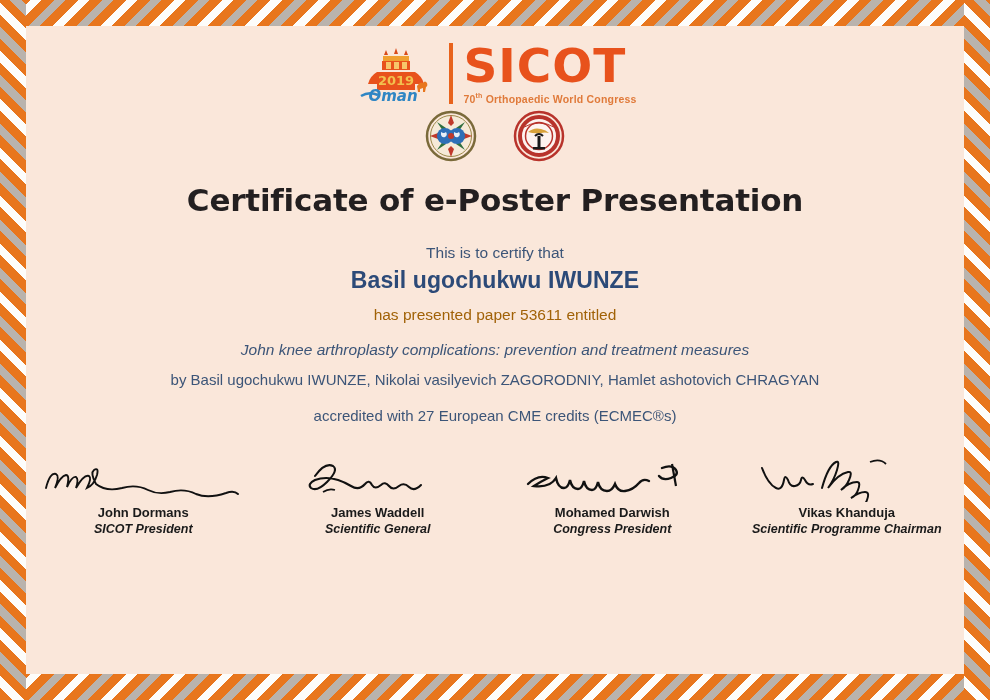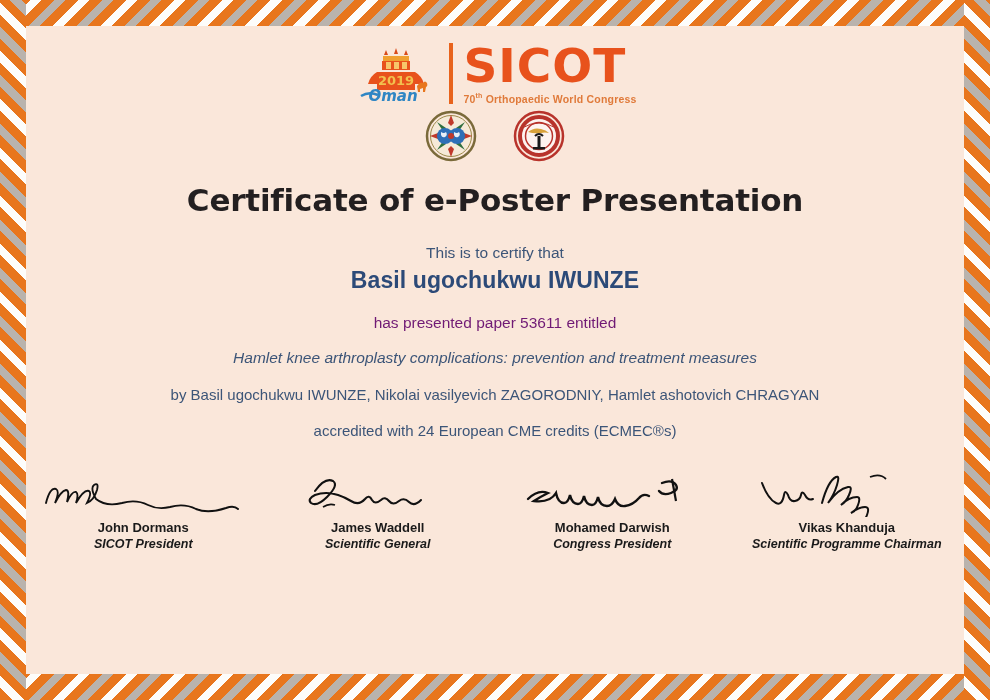--- a/index.html
+++ b/index.html
@@ -142,34 +142,34 @@
     text-align: center;
   }
   .recipient-name {
     margin-top: 5px;
     font-size: 23px;
     font-weight: bold;
     color: #2c4a78;
     letter-spacing: 0.1px;
   }
   .line-paper {
-    margin-top: 20px;
+    margin-top: 12px;
     font-size: 15.5px;
-    color: #701a75;
+    color: #a16207;
     text-align: left;
   }
   .paper-title {
     margin-top: 17px;
     font-size: 15.5px;
     font-style: italic;
     color: #3c5578;
     text-align: center;
   }
   .authors {
-    margin-top: 19px;
+    margin-top: 12px;
     font-size: 15px;
     color: #3c5578;
     text-align: left;
   }
   .venue {
     margin-top: 19px;
     font-size: 15px;
     color: #3c5578;
     text-align: center;
   }
@@ -300,26 +300,26 @@
     </div>
 
     <div class="cert-title">Certificate of e-Poster Presentation</div>
 
     <div class="line-certify">This is to certify that</div>
 
     <div class="recipient-name">Basil ugochukwu IWUNZE</div>
 
     <div class="line-paper">has presented paper 53611 entitled</div>
 
-    <div class="paper-title">Hamlet knee arthroplasty complications: prevention and treatment measures</div>
+    <div class="paper-title">John knee arthroplasty complications: prevention and treatment measures</div>
 
     <div class="authors">by Basil ugochukwu IWUNZE, Nikolai vasilyevich ZAGORODNIY, Hamlet ashotovich CHRAGYAN</div>
 
 
-    <div class="credits">accredited with 24 European CME credits (ECMEC®s)</div>
+    <div class="credits">accredited with 27 European CME credits (ECMEC®s)</div>
 
     <div class="signature-row">
 
       <div class="signature-block">
         <div class="signature-mark">
           <svg viewBox="0 0 210 48" width="210" height="48">
             <path d="M8 34 q4 -16 10 -14 q4 2 -1 14 q6 -12 11 -13 q4 0 1 12
                      q5 -11 9 -10 q3 2 0 11 q8 -14 13 -12 q3 2 -2 12
                      q7 -3 10 -13 q2 -8 -3 -5 q-4 3 2 14
                      q10 8 26 4 q14 -4 26 2 q10 5 22 2 q14 -4 26 2 q12 5 30 -1

